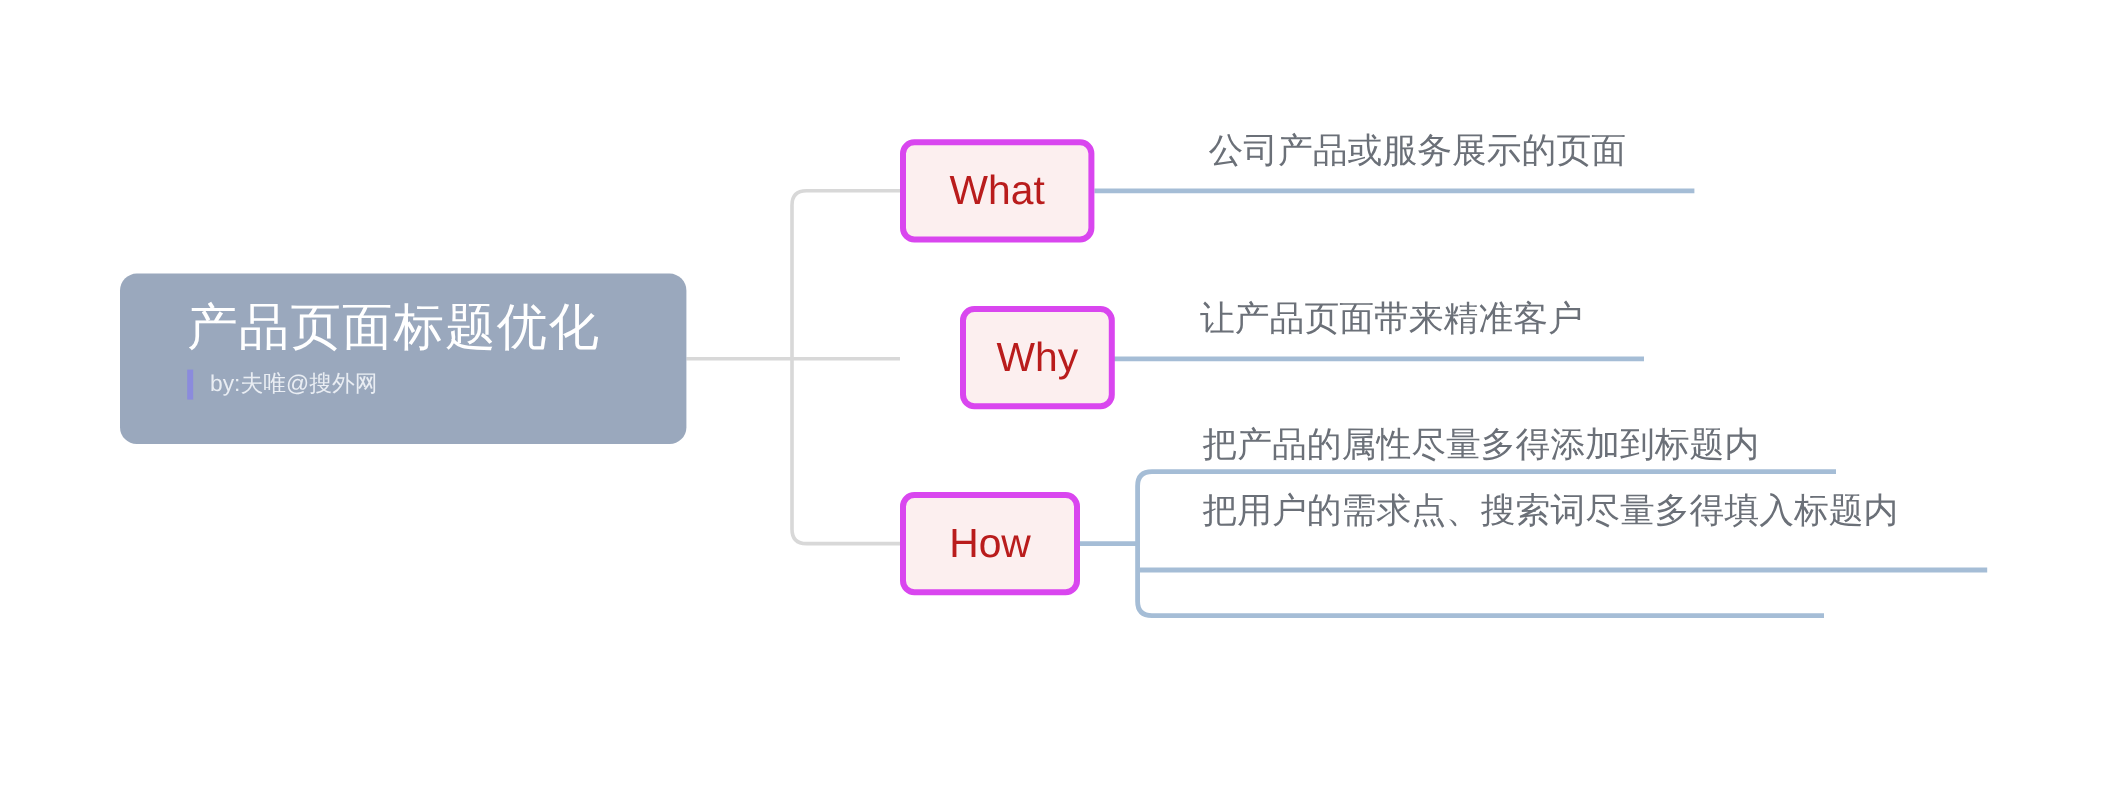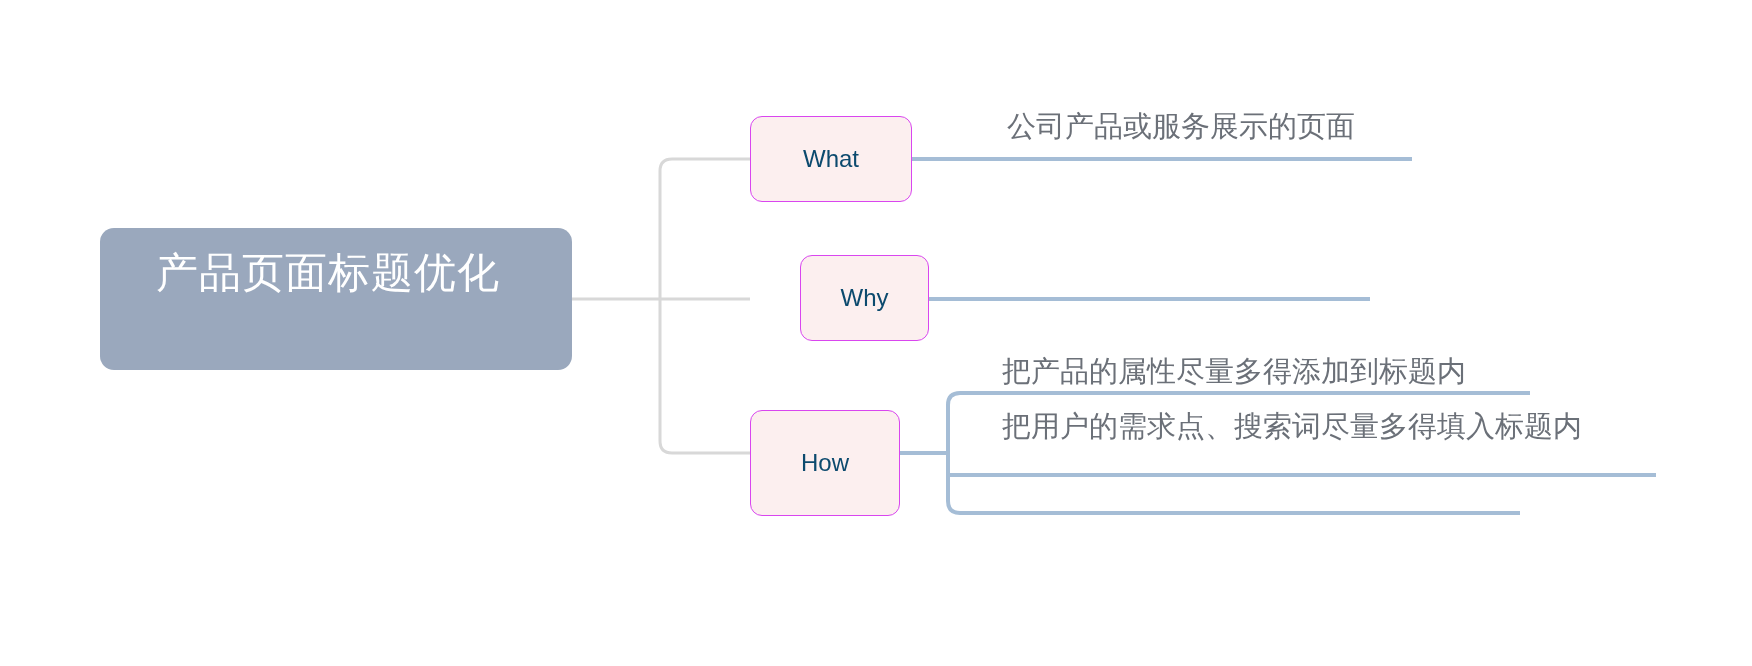--- a/index.html
+++ b/index.html
@@ -64,34 +64,34 @@
     color: #e9edf3;
     font-size: 19px;
     font-weight: 400;
     white-space: nowrap;
   }
 
   
   .branch-node {
     position: absolute;
     background: #fcefef;
-    border: 1px solid #d946ef;
+    border: 5px solid #d946ef;
     border-radius: 12px;
     box-sizing: border-box;
     display: flex;
     align-items: center;
     justify-content: center;
-    color: #0c4a6e;
-    font-size: 24px;
+    color: #b91c1c;
+    font-size: 34px;
     font-weight: 400;
     white-space: nowrap;
   }
   .branch-what { left: 750px; top: 116px; width: 162px; height: 86px; }
   .branch-why  { left: 780px; top: 255px; width: 129px; height: 86px; margin-left: 20px; }
-  .branch-how  { left: 750px; top: 410px; width: 150px; height: 106px; }
+  .branch-how  { left: 750px; top: 410px; width: 150px; height: 86px; }
 
   
   .leaf-node {
     position: absolute;
     color: #6b7078;
     font-size: 29px;
     font-weight: 400;
     white-space: nowrap;
     line-height: 1;
   }
@@ -121,29 +121,34 @@
     <path d="M 900 453 L 948 453" fill="none" stroke="#a5bdd6" stroke-width="4"></path>
 
     <path d="M 1530 393 L 960 393 Q 948 393 948 405 L 948 501 Q 948 513 960 513 L 1520 513" fill="none" stroke="#a5bdd6" stroke-width="4"></path>
 
     <path d="M 948 475 L 1656 475" fill="none" stroke="#a5bdd6" stroke-width="4"></path>
 
   </svg>
 
   <div class="root-node">
     <div class="root-title">产品页面标题优化</div>
+    <div class="root-sub-wrap">
+      <div class="root-sub-bar"></div>
+      <div class="root-subtitle">by:夫唯@搜外网</div>
+    </div>
   </div>
 
   <div class="branch-node branch-what">What</div>
 
   <div class="branch-node branch-why">Why</div>
 
   <div class="branch-node branch-how">How</div>
 
   <div class="leaf-node leaf-w1">公司产品或服务展示的页面</div>
 
+  <div class="leaf-node leaf-y1">让产品页面带来精准客户</div>
 
   <div class="leaf-node leaf-h1">把产品的属性尽量多得添加到标题内</div>
 
   <div class="leaf-node leaf-h2">把用户的需求点、搜索词尽量多得填入标题内</div>
 
 
 </div>
 
 </body></html>

